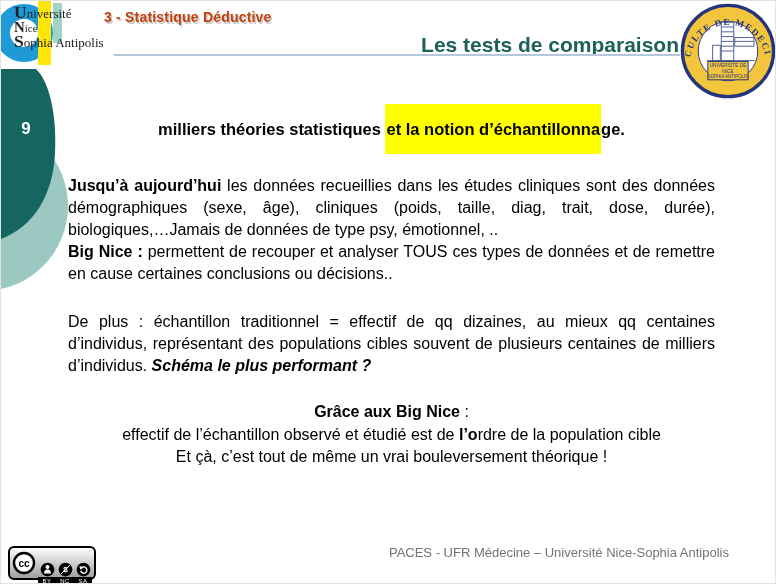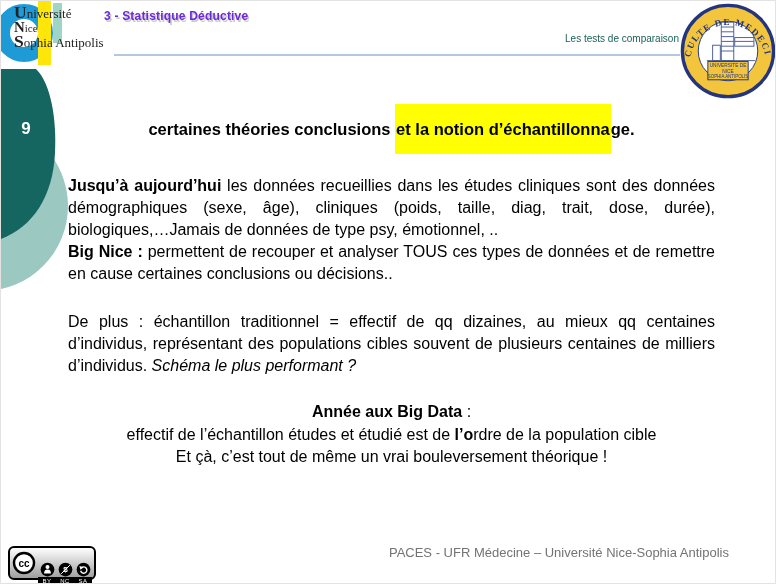--- a/index.html
+++ b/index.html
@@ -10,44 +10,44 @@
   
   .uns-logo{position:absolute;left:4px;top:0;width:160px;height:66px;}
   .uns-ring{position:absolute;left:-10px;top:3px;width:28px;height:28px;border:15px solid #1e9bd7;border-radius:50%;background:#fff;}
   .uns-bar-yellow{position:absolute;left:33px;top:0;width:13px;height:64px;background:#ffe60a;}
   .uns-bar-teal{position:absolute;left:48px;top:2px;width:9px;height:40px;background:#a0d4c6;}
   .uns-text{position:absolute;left:9px;top:4px;font-family:"Liberation Serif",serif;color:#222;white-space:nowrap;}
   .uns-line1,.uns-line3{font-size:13px;line-height:15px;}
   .uns-line2{font-size:11px;line-height:12px;}
   .uns-text div::first-letter{font-weight:bold;font-size:1.35em;}
   .slide-title{
-    position:absolute;left:103px;top:8px;font-size:12px;font-weight:bold;color:#6d28d9;
+    position:absolute;left:103px;top:8px;font-size:14px;font-weight:bold;color:#c2410c;
     text-shadow:1.5px 1.5px 0 #c9c9c9;letter-spacing:.2px;
   }
   .slide-subtitle{
     position:absolute;left:420px;top:32px;width:258px;text-align:right;
-    font-size:10px;font-weight:normal;color:#1d6157;
+    font-size:21px;font-weight:bold;color:#1d6157;
   }
   .header-rule{position:absolute;left:113px;top:53px;width:566px;height:2px;background:#b5c7de;}
   .seal{position:absolute;left:679px;top:2px;}
   
   .corner-shapes{position:absolute;left:0;top:60px;}
   .slide-number{
     position:absolute;left:0;top:118px;width:50px;text-align:center;
     color:#fff;font-size:17px;font-weight:bold;
   }
   
   .content{position:absolute;left:63px;top:94px;width:655px;font-size:16px;color:#000;}
   .heading{ text-align:center;font-weight:bold;font-size:16.5px;line-height:23px;margin:0 0 34px 0;}
   .heading mark{background:#ffff00;color:#000;padding:16px 1px;}
   .block{margin:4px;text-align:justify;line-height:22px;}
   .block p{margin:0;}
   .block-deplus{margin-top:26px;}
   .closing{margin-top:24px;text-align:center;line-height:22.5px;}
-  .bi{font-weight:normal;font-style:italic;}
+  .bi{font-weight:bold;font-style:italic;}
   b{font-weight:bold;}
   
   .footer-text{
     position:absolute;left:108px;top:543px;width:620px;text-align:right;
     color:#737373;font-size:13px;line-height:17px;
   }
   .cc-badge{
     position:absolute;left:7px;top:545px;width:88px;height:34px;box-sizing:border-box;
     border:2px solid #000;border-radius:6px;background:linear-gradient(#ffffff,#9e9e9e);
     display:flex;align-items:stretch;padding:14px 2px;
@@ -110,35 +110,35 @@
   <svg class="corner-shapes" width="80" height="235" viewBox="0 0 80 235">
     <circle cx="-18" cy="145" r="85" fill="#9bc8c1"></circle>
     <path d="M0,8 L35,8 C50,22 56,60 54,92 C52,135 32,166 0,178 Z" fill="#156661"></path>
   </svg>
   <div class="slide-number">9</div>
 
   <div class="content">
 
     <div class="heading">
       <br>
-      <span>certaines théories conclusions </span><mark>et la notion d’échantillonna</mark><span>ge.</span>
+      <span>milliers théories statistiques </span><mark>et la notion d’échantillonna</mark><span>ge.</span>
     </div>
 
     <div class="block">
       <p><b>Jusqu’à aujourd’hui</b><span> les données recueillies dans les études cliniques sont des données démographiques (sexe, âge), cliniques (poids, taille, diag, trait, dose, durée), biologiques,…Jamais de données de type psy, émotionnel, ..</span></p>
       <p><b>Big Nice :</b><span> permettent de recouper et analyser TOUS ces types de données et de remettre en cause certaines conclusions ou décisions..</span></p>
     </div>
 
     <div class="block block-deplus">
       <p><span>De plus : échantillon traditionnel = effectif de qq dizaines, au mieux qq centaines d’individus, représentant des populations cibles souvent de plusieurs centaines de milliers d’individus. </span><span class="bi">Schéma le plus performant ?</span></p>
     </div>
 
     <div class="closing">
-      <b>Année aux Big Data</b><span> :</span><br>
-      <span>effectif de l’échantillon études et étudié est de </span><b>l’o</b><span>rdre de la population cible</span><br>
+      <b>Grâce aux Big Nice</b><span> :</span><br>
+      <span>effectif de l’échantillon observé et étudié est de </span><b>l’o</b><span>rdre de la population cible</span><br>
       <span>Et çà, c’est tout de même un vrai bouleversement théorique !</span>
     </div>
 
   </div>
 
   <div class="cc-badge">
     <div class="cc-left">
       <svg width="24" height="24" viewBox="0 0 24 24">
         <circle cx="12" cy="12" r="10" fill="#fff" stroke="#000" stroke-width="2.4"></circle>
         <text x="12" y="15.5" font-size="10" font-weight="bold" text-anchor="middle" font-family="Liberation Sans,sans-serif">cc</text>

